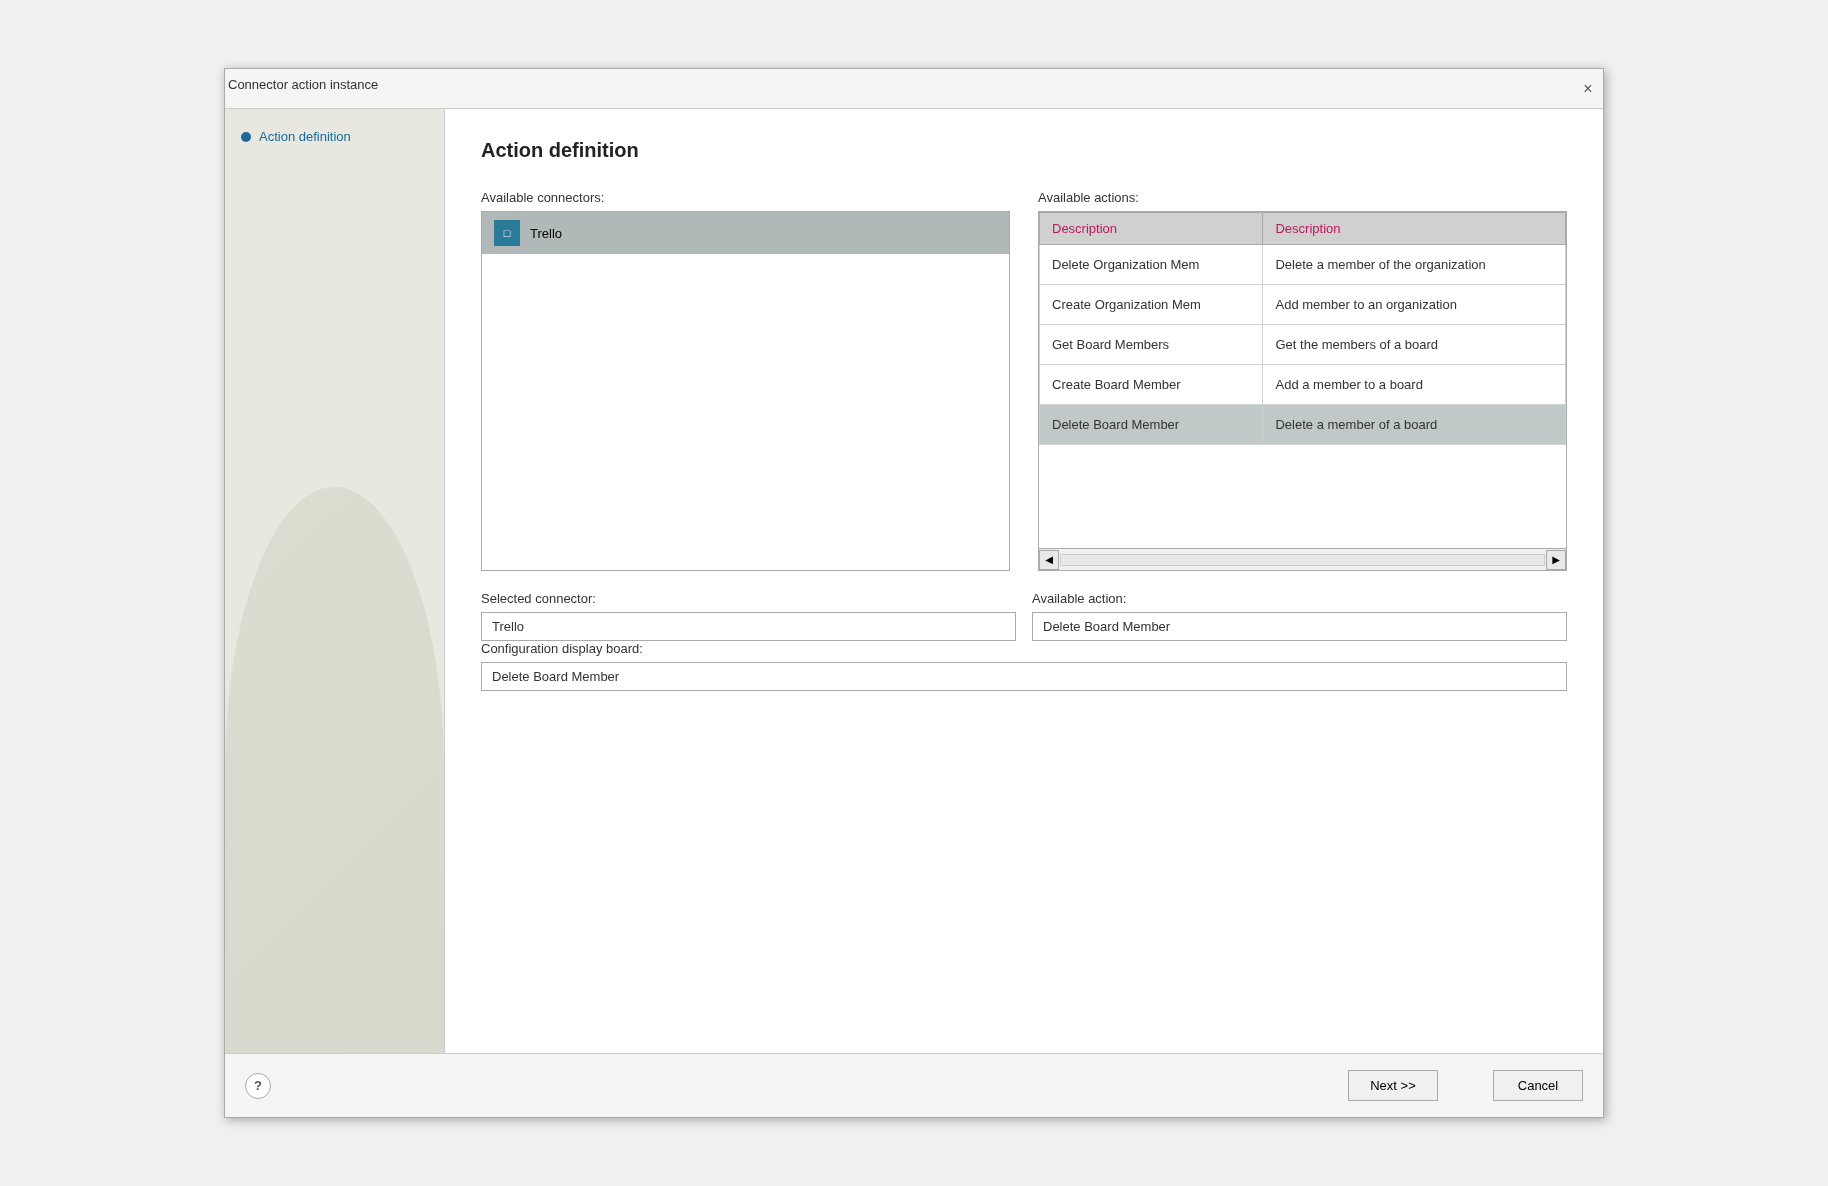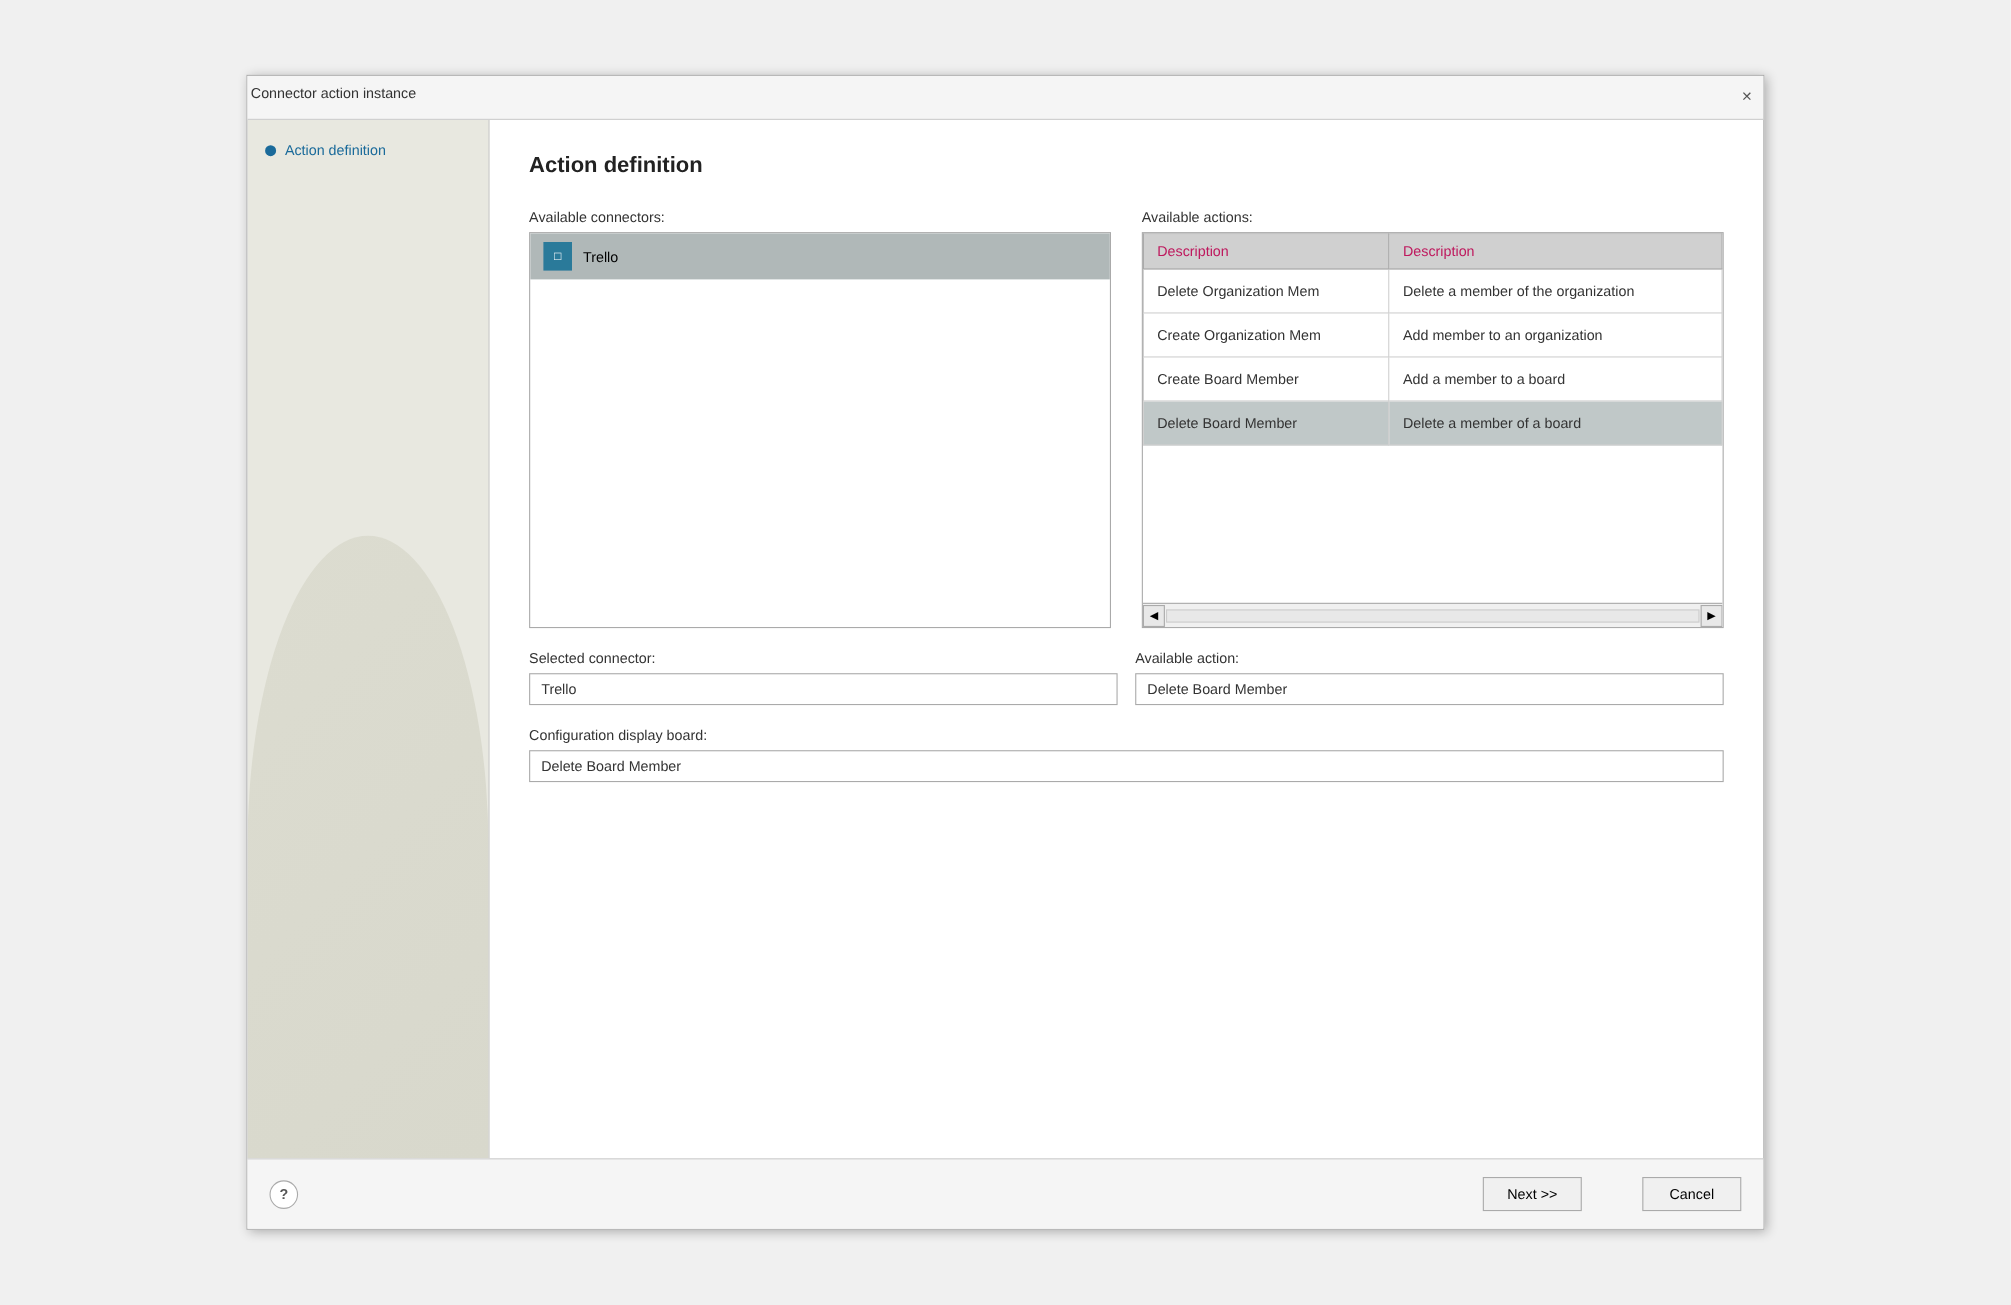--- a/index.html
+++ b/index.html
@@ -197,21 +197,20 @@
     .scroll-track {
       flex: 1;
       height: 12px;
       background: #e8e8e8;
       border: 1px solid #ccc;
       margin: 0 1px;
     }
     .selected-row {
       display: flex;
       gap: 16px;
-      margin-bottom: 20px;
     }
     .text-input {
       width: 100%;
       padding: 6px 10px;
       border: 1px solid #aaa;
       font-size: 13px;
       color: #333;
       background: #fff;
     }
     .config-name-section {
@@ -319,20 +318,24 @@
                 <tbody id="actions-tbody">
                 <tr>
       <td>Delete Organization Mem</td>
       <td>Delete a member of the organization</td>
     </tr>
                     <tr>
       <td>Create Organization Mem</td>
       <td>Add member to an organization</td>
     </tr>
                     <tr>
+      <td>Get Board Members</td>
+      <td>Get the members of a board</td>
+    </tr>
+                    <tr>
       <td>Create Board Member</td>
       <td>Add a member to a board</td>
     </tr>
                     <tr class="selected">
       <td>Delete Board Member</td>
       <td>Delete a member of a board</td>
     </tr>
                   </tbody>
               </table>
             </div>

